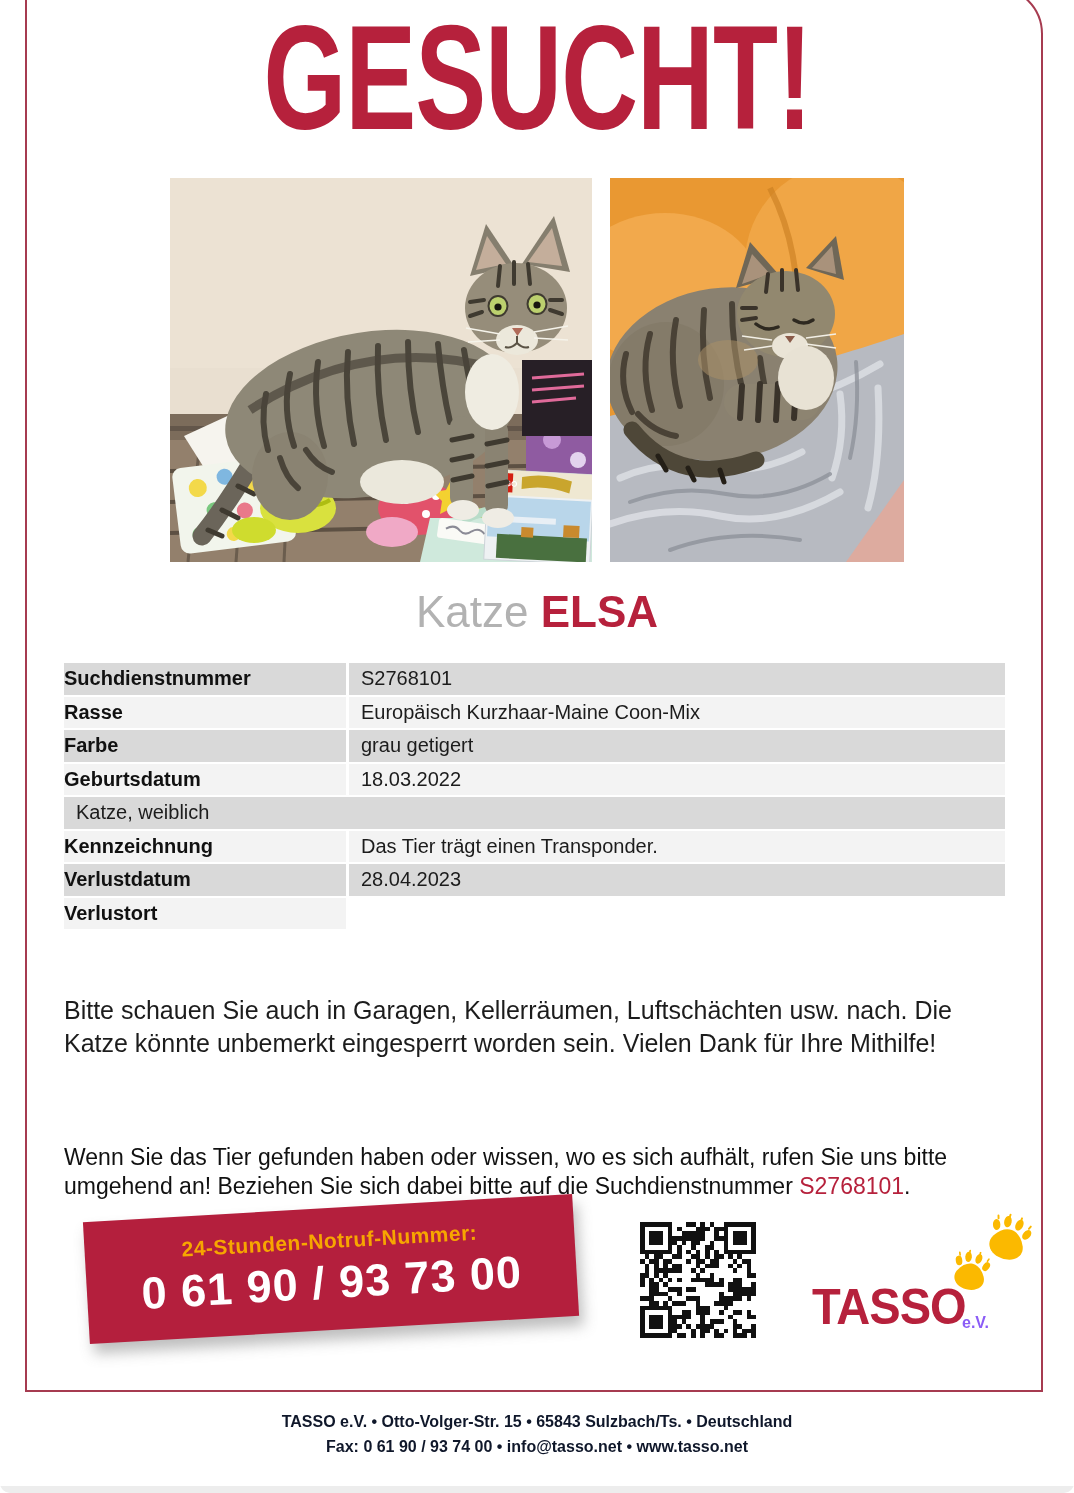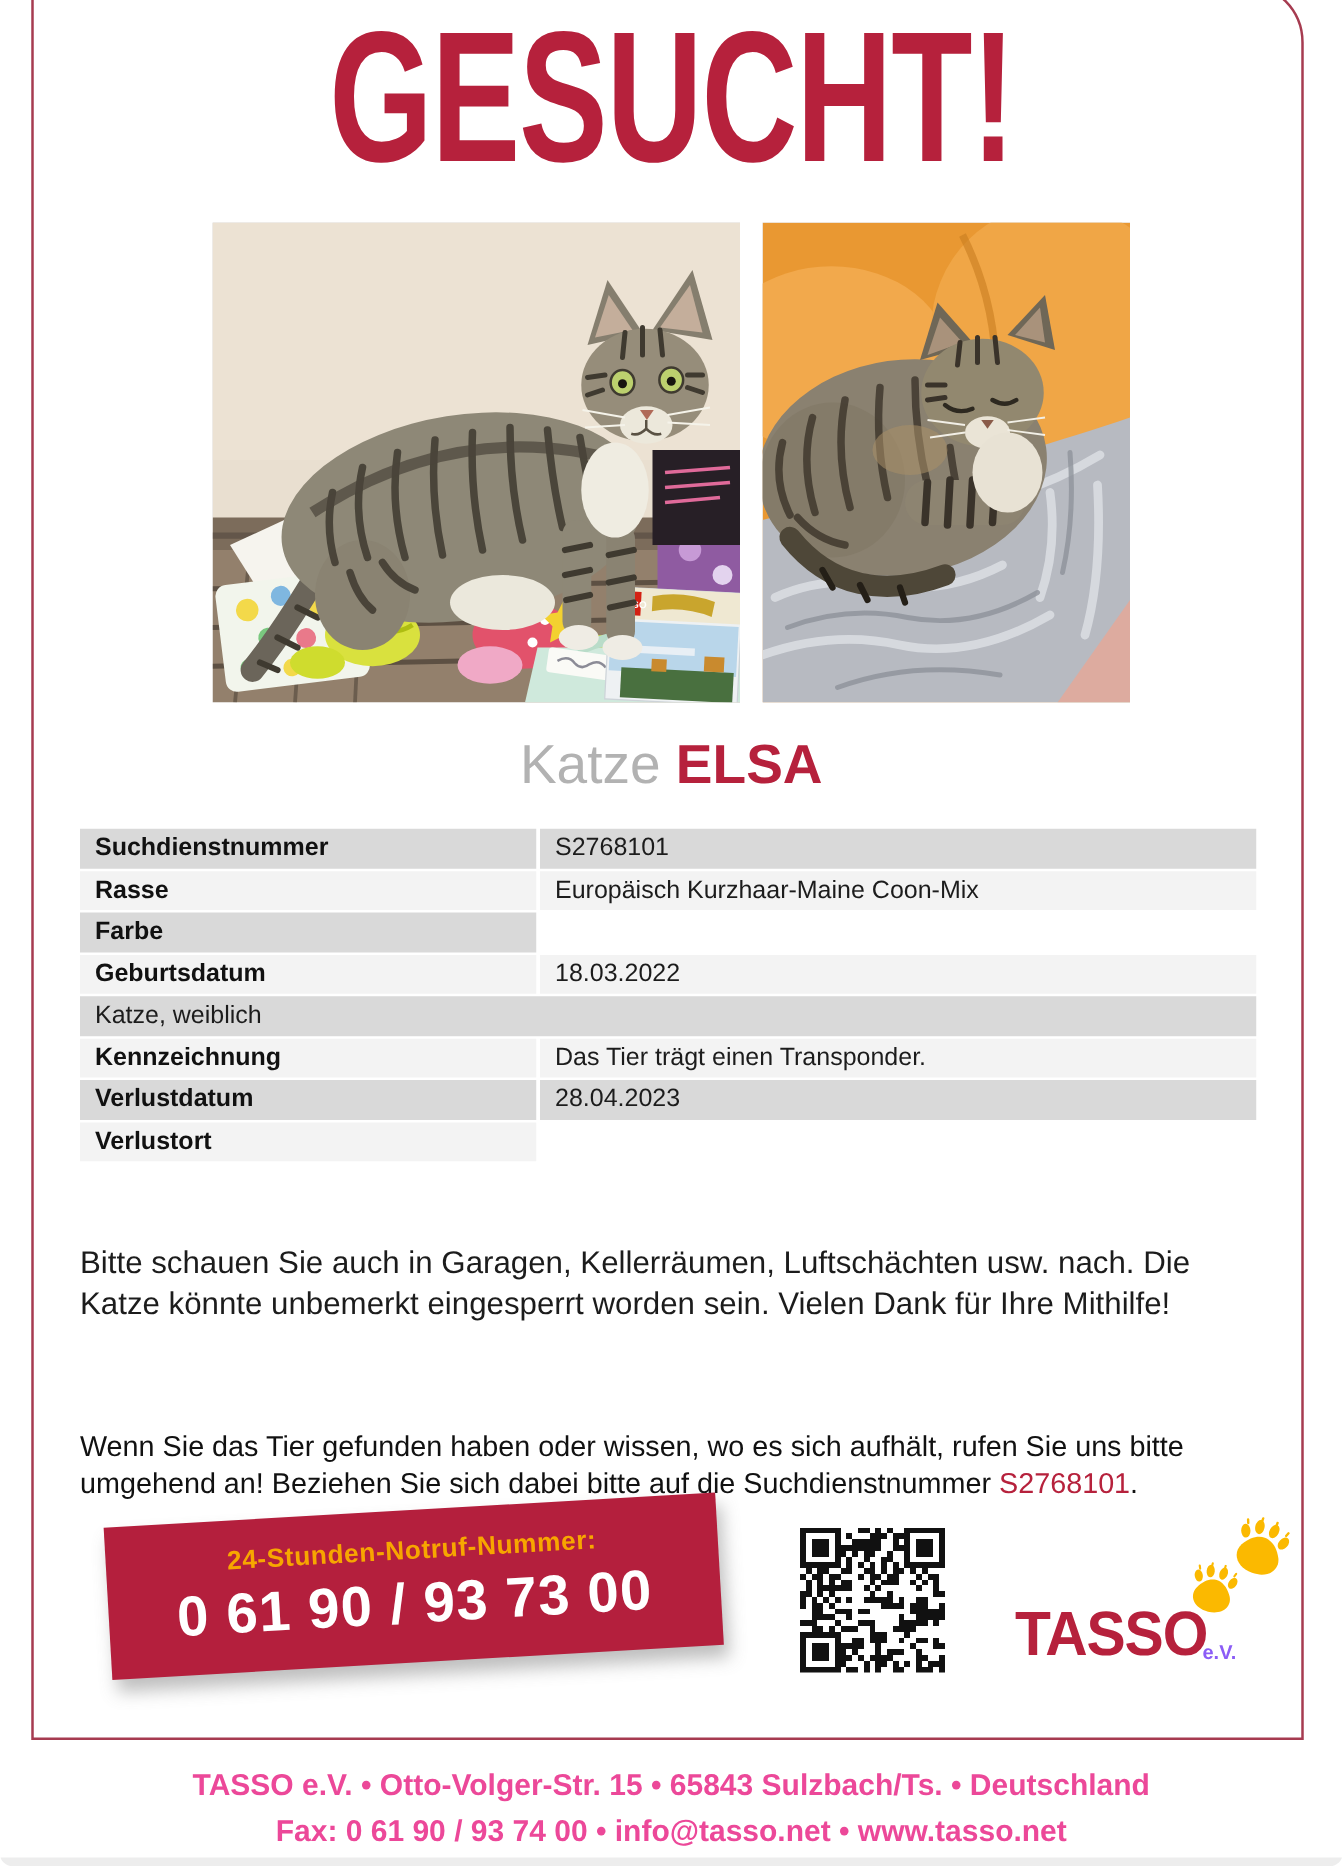--- a/index.html
+++ b/index.html
@@ -16,40 +16,40 @@
   .photo-left{left:170px;width:422px;height:384px;}
   .photo-right{left:610px;width:294px;height:384px;}
   .pet-title{position:absolute;top:586px;left:0;right:0;text-align:center;font-size:44px;line-height:1.2;}
   .pet-title .species{color:#b2b2b2;font-weight:400;}
   .pet-title .name{color:#b6213c;font-weight:bold;}
   .info-table{position:absolute;left:64px;top:663px;width:941px;}
   .row{display:flex;height:31.5px;margin-bottom:2px;align-items:center;font-size:20px;}
   .row:nth-child(odd) .cell{background:#d9d9d9;}
   .row:nth-child(even) .cell{background:#f3f3f3;}
   .cell{height:100%;display:flex;align-items:center;}
-  .cell.label{width:365px;font-weight:bold;padding-left:12px;box-sizing:border-box;margin-right:3px;color:#111;}
+  .cell.label{width:282px;font-weight:bold;padding-left:0;box-sizing:border-box;margin-right:3px;color:#111;}
   .cell.value{flex:1;padding-left:12px;box-sizing:border-box;color:#1c1c1c;}
   .note{position:absolute;left:64px;top:969px;width:900px;font-size:25px;line-height:1.32;color:#1c1c1c;}
   .cta{position:absolute;left:64px;top:1120px;width:930px;font-size:23px;line-height:1.26;font-weight:normal;color:#111;}
   .cta .nr{color:#b6213c;}
   .banner{position:absolute;left:86px;top:1208px;width:490px;height:122px;background:#b41f3d;
           transform:rotate(-3.3deg);box-shadow:4px 10px 14px rgba(110,110,110,.45);
           display:flex;flex-direction:column;align-items:center;justify-content:center;}
   .banner .lbl{color:#f7a600;font-weight:bold;font-size:21px;letter-spacing:.5px;}
   .banner .nr{color:#ffffff;font-weight:bold;font-size:45px;letter-spacing:1px;margin-top:4px;white-space:nowrap;}
   .qr{position:absolute;left:640px;top:1222px;width:116px;height:116px;}
   .logo{position:absolute;left:812px;top:1200px;width:235px;height:140px;}
   .logo .word{position:absolute;left:0;bottom:4px;color:#b6213c;font-weight:bold;font-size:50px;
               letter-spacing:-1px;transform:scaleX(.94);transform-origin:left;}
   .logo .suffix{position:absolute;left:150px;bottom:8px;color:#8b5cf6;font-weight:bold;font-size:16px;}
   .paw{position:absolute;}
   .paw-lower{left:138px;top:50px;width:42px;height:42px;transform:rotate(14deg);}
   .paw-upper{left:173px;top:14px;width:48px;height:48px;transform:rotate(20deg);}
   .footer{position:absolute;left:0;right:0;top:1410px;text-align:center;font-weight:bold;
-          font-size:24px;line-height:1.55;color:#ec4899;}
+          font-size:16px;line-height:1.55;color:#0f172a;}
   .bottom-strip{position:absolute;left:0;right:0;bottom:0;height:7px;background:#ededed;}
 </style>
 </head>
 <body>
 
 <div class="page">
   <div class="frame"></div>
 
   <div class="headline">
     <span>GESUCHT!</span>
@@ -292,20 +292,21 @@
     <div class="row">
       <div class="cell label">Suchdienstnummer</div>
       <div class="cell value">S2768101</div>
     </div>
     <div class="row">
       <div class="cell label">Rasse</div>
       <div class="cell value">Europäisch Kurzhaar-Maine Coon-Mix</div>
     </div>
     <div class="row">
       <div class="cell label">Farbe</div>
+      <div class="cell value">grau getigert</div>
     </div>
     <div class="row">
       <div class="cell label">Geburtsdatum</div>
       <div class="cell value">18.03.2022</div>
     </div>
     <div class="row">
       <div class="cell value">Katze, weiblich</div>
     </div>
     <div class="row">
       <div class="cell label">Kennzeichnung</div>

